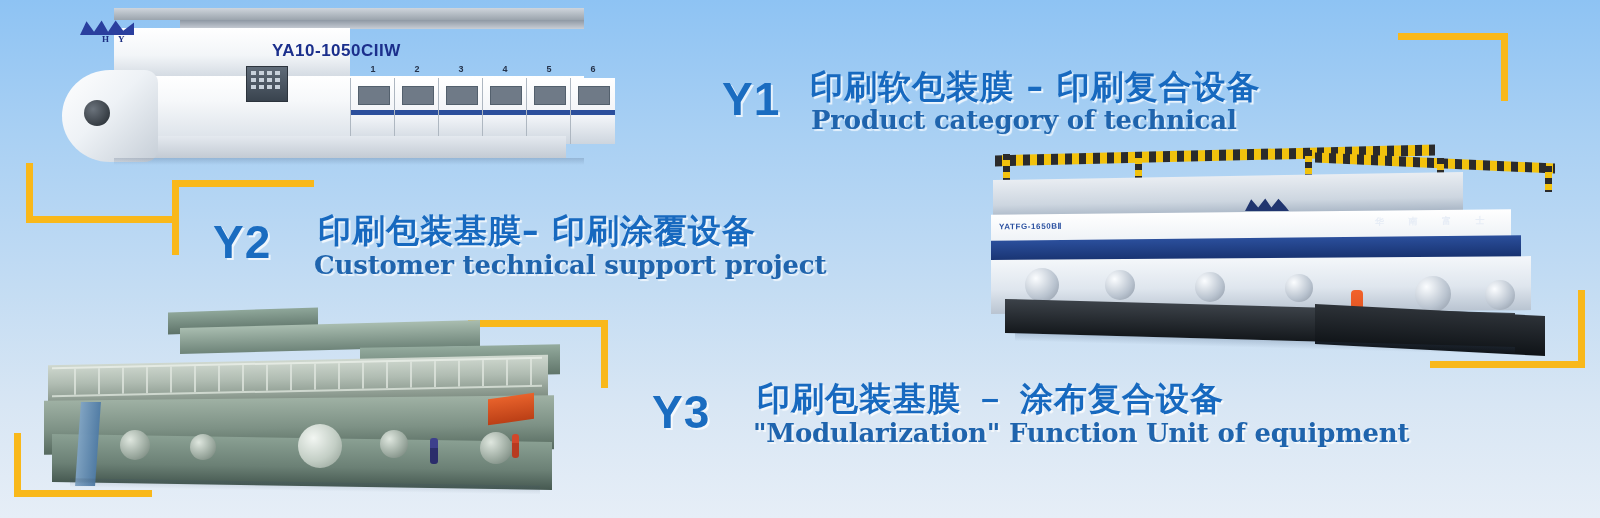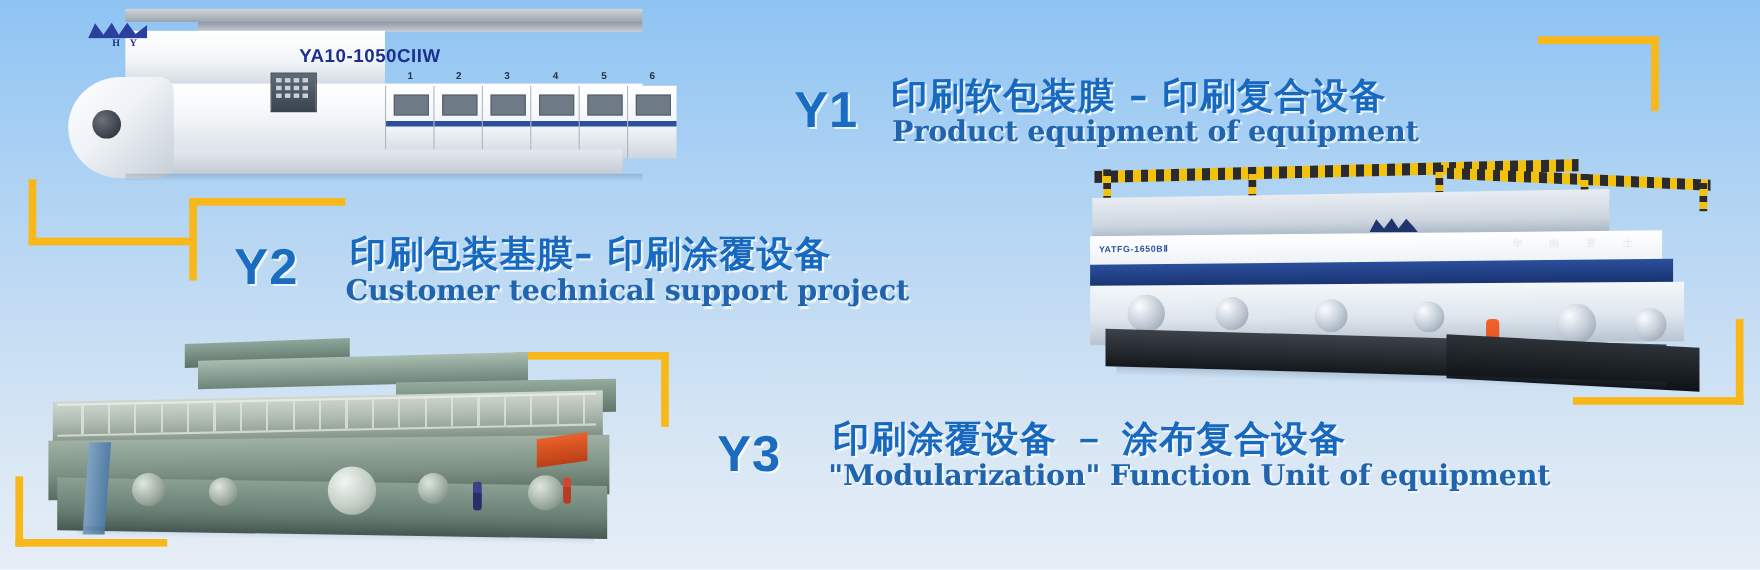--- a/index.html
+++ b/index.html
@@ -300,28 +300,28 @@
     <div class="drum" style="left:450px;top:122px;width:32px;height:32px;"></div>
     <div class="orangepart"></div>
     <div class="worker"></div>
     <div class="worker2"></div>
     <div class="shadow"></div>
   </div>
 
   <div class="group" style="left:0;top:0;">
     <div class="ycode" style="left:706px;top:76px;margin-left:16px;">Y1</div>
     <div class="cn" style="left:810px;top:69px;">印刷软包装膜 – 印刷复合设备</div>
-    <div class="en" style="left:811px;top:106px;">Product equipment of equipment</div>
+    <div class="en" style="left:811px;top:106px;">Product category of technical</div>
   </div>
 
   <div class="group" style="left:0;top:0;">
     <div class="ycode" style="left:213px;top:219px;">Y2</div>
     <div class="cn" style="left:318px;top:213px;">印刷包装基膜– 印刷涂覆设备</div>
     <div class="en" style="left:314px;top:251px;">Customer technical support project</div>
   </div>
 
   <div class="group" style="left:0;top:0;">
     <div class="ycode" style="left:652px;top:389px;">Y3</div>
-    <div class="cn" style="left:757px;top:381px;">印刷涂覆设备 －  涂布复合设备</div>
+    <div class="cn" style="left:757px;top:381px;">印刷包装基膜 －  涂布复合设备</div>
     <div class="en" style="left:753px;top:419px;">"Modularization" Function Unit of equipment</div>
   </div>
 
 </div>
 
 </body></html>

